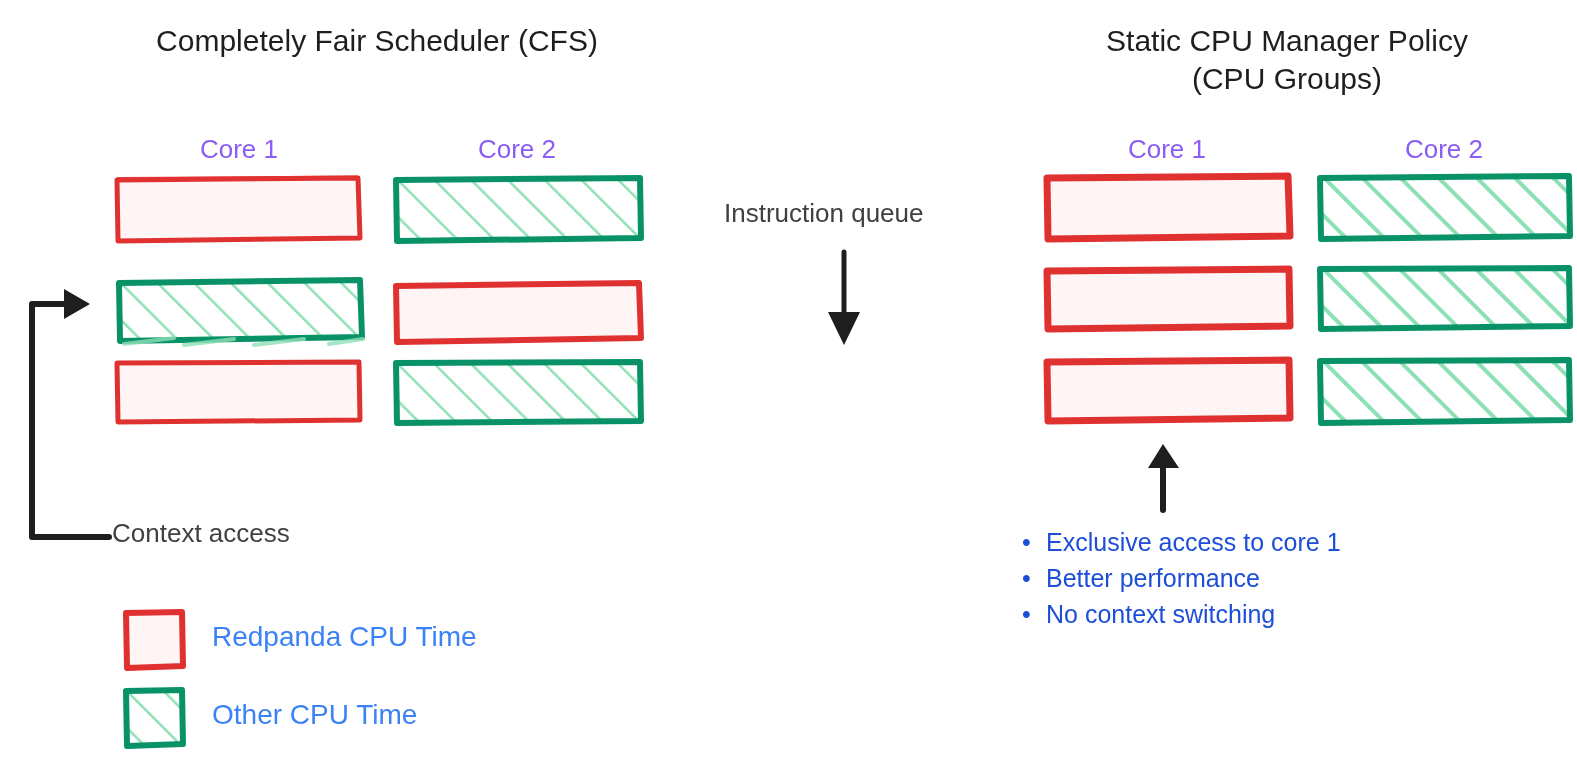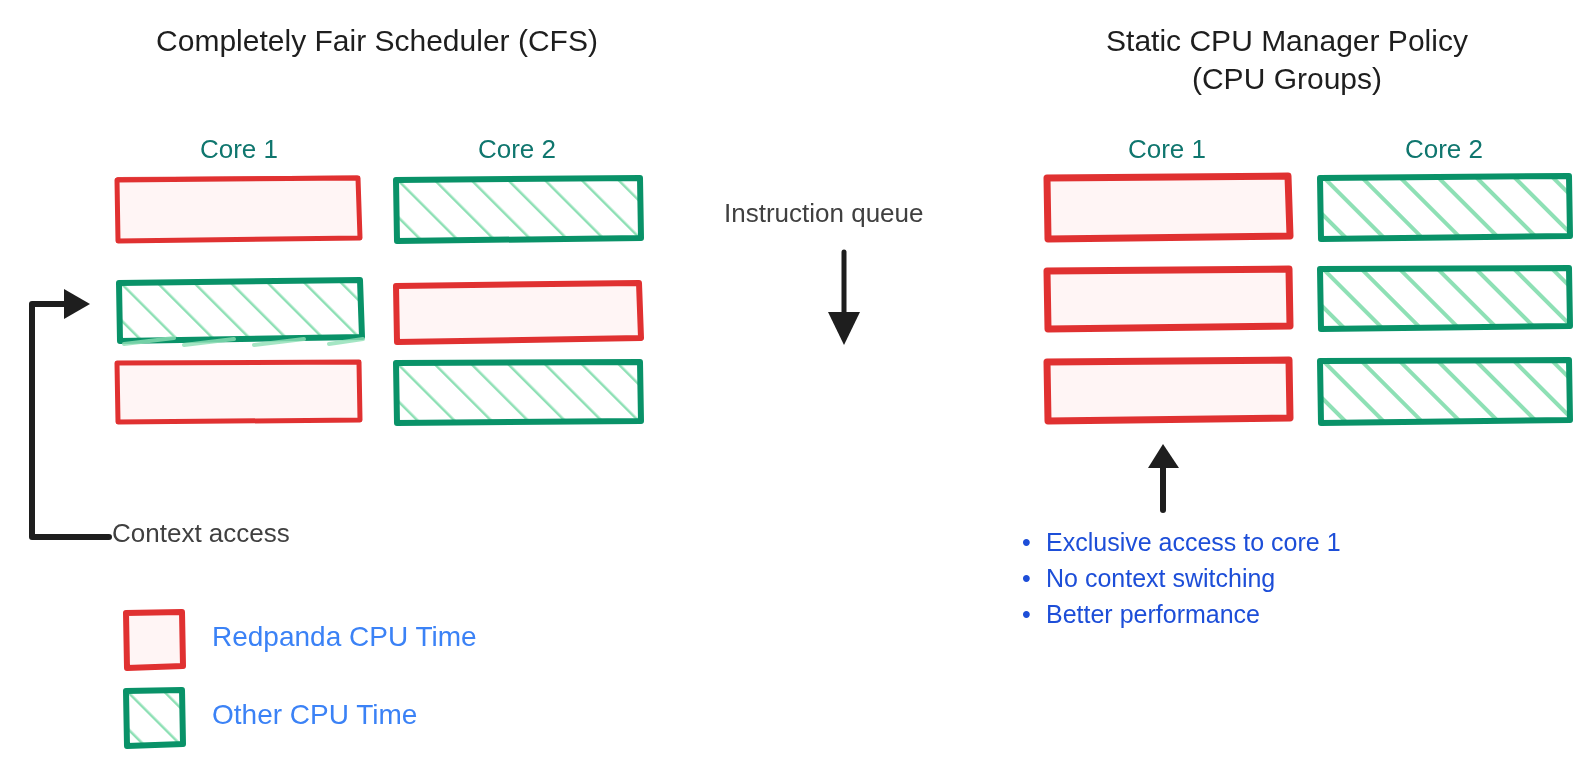--- a/index.html
+++ b/index.html
@@ -29,21 +29,21 @@
     font-size: 30px;
     line-height: 38px;
     text-align: center;
     color: #1e1e1e;
     white-space: pre-line;
   }
   .core-label {
     font-size: 26px;
     line-height: 30px;
     text-align: center;
-    color: #0f766e;
+    color: #8b5cf6;
   }
 
   
   .block {
     position: absolute;
   }
   .block svg { display: block; overflow: visible; }
 
   
   .free-text {
@@ -240,22 +240,22 @@
     <path d="M16 62 L48 62 L32 95 Z" fill="#1e1e1e"></path>
   </svg>
 
   <svg class="arrow-svg" style="left:1120px; top:440px; width:70px; height:80px;" viewBox="0 0 70 80">
     <path d="M31 70 L31 20" fill="none" stroke="#1e1e1e" stroke-width="6" stroke-linecap="round"></path>
     <path d="M16 28 L31 4 L47 28 Z" fill="#1e1e1e"></path>
   </svg>
 
   <ul class="abs bullet-list" style="left:1006px; top:524px;">
     <li>Exclusive access to core 1</li>
+    <li>Better performance</li>
     <li>No context switching</li>
-    <li>Better performance</li>
   </ul>
 
   <div class="block" style="left:110px; top:610px;">
     <svg width="66" height="62" viewBox="0 0 66 62">
       <path d="M4 3 L60 2 L61 56 L5 58 Z" fill="#fff5f5" stroke="#e03131" stroke-width="6" stroke-linejoin="round" stroke-linecap="round"></path>
     </svg>
   </div>
   <div class="abs legend-text" style="left:200px; top:621px;">Redpanda CPU Time</div>
 
   <div class="block" style="left:110px; top:688px;">

